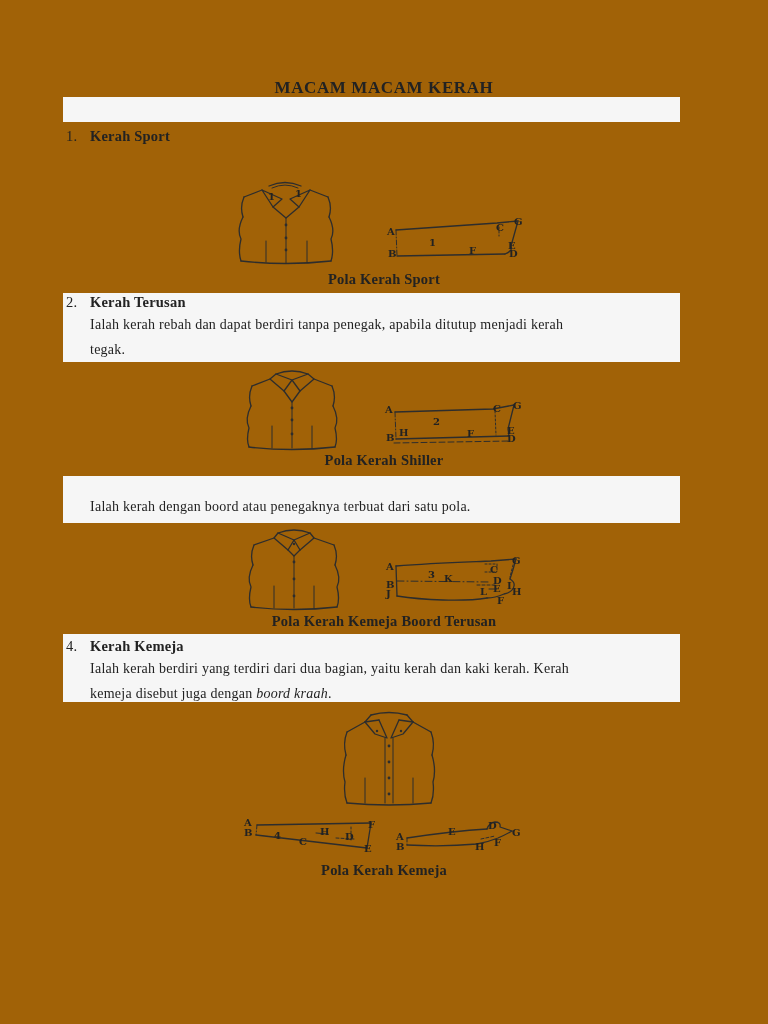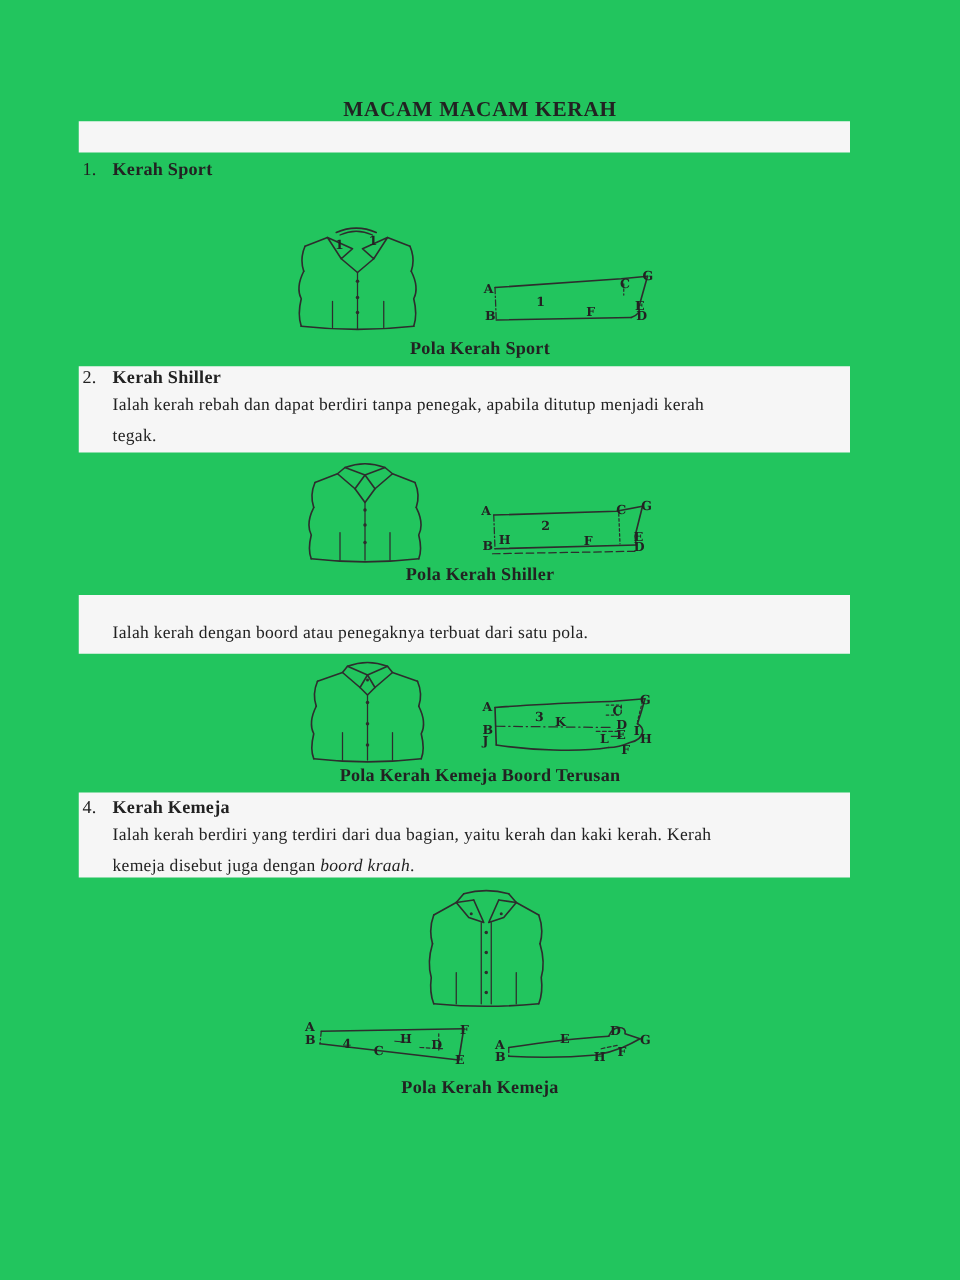--- a/index.html
+++ b/index.html
@@ -1,16 +1,16 @@
 <!DOCTYPE html>
 <html><head>
 <meta charset="utf-8">
 <style>
   html,body{margin:0;padding:0;background:#fff;}
-  .page{position:relative;width:768px;height:1024px;background:#22c55e;overflow:hidden;
+  .page{position:relative;width:768px;height:1024px;background:#a16207;overflow:hidden;
         font-family:"Liberation Serif",serif;color:#222;}
   .band{position:absolute;left:63px;width:617px;background:#f6f6f6;}
   .title{position:absolute;left:0;top:78px;width:768px;text-align:center;
          font-size:17px;font-weight:bold;letter-spacing:.6px;}
   .heading{position:absolute;left:66px;font-size:14.5px;letter-spacing:.2px;white-space:nowrap;}
   .heading .num{display:inline-block;width:24px;font-weight:normal;}
   .heading .htxt{font-weight:bold;}
   .para{position:absolute;left:90px;font-size:14px;letter-spacing:.25px;white-space:nowrap;}
   .ital{font-style:italic;}
   .caption{position:absolute;left:0;width:768px;text-align:center;
@@ -75,21 +75,21 @@
       <span class="lbl" style="left: 44px; top: 25px;">1</span>
       <span class="lbl" style="left: 84px; top: 33px;">F</span>
       <span class="lbl" style="left: 111px; top: 10px;">C</span>
       <span class="lbl" style="left: 129px; top: 4px;">G</span>
       <span class="lbl" style="left: 123px; top: 28px;">E</span>
       <span class="lbl" style="left: 124px; top: 36px;">D</span>
     </div>
   <div class="caption" style="top:271px;">Pola Kerah Sport</div>
 
   <div class="heading" style="top:294px;">
-    <span class="num">2.</span><span class="htxt">Kerah Shiller</span>
+    <span class="num">2.</span><span class="htxt">Kerah Terusan</span>
   </div>
   <div class="para" style="top:317px;">Ialah kerah rebah dan dapat berdiri tanpa penegak, apabila ditutup menjadi kerah</div>
   <div class="para" style="top:342px;">tegak.</div>
 
   <div class="fig" style="left:228px;top:368px;width:134px;height:84px;">
     <svg viewBox="0 0 134 84">
       <path d="M48,6 Q64,0 80,6"></path>
       <path d="M48,6 L64,12 L56,23 L42,11 L48,6"></path>
       <path d="M80,6 L64,12 L72,23 L86,11 L80,6"></path>
       <path d="M56,23 L64,34 M72,23 L64,34"></path>

